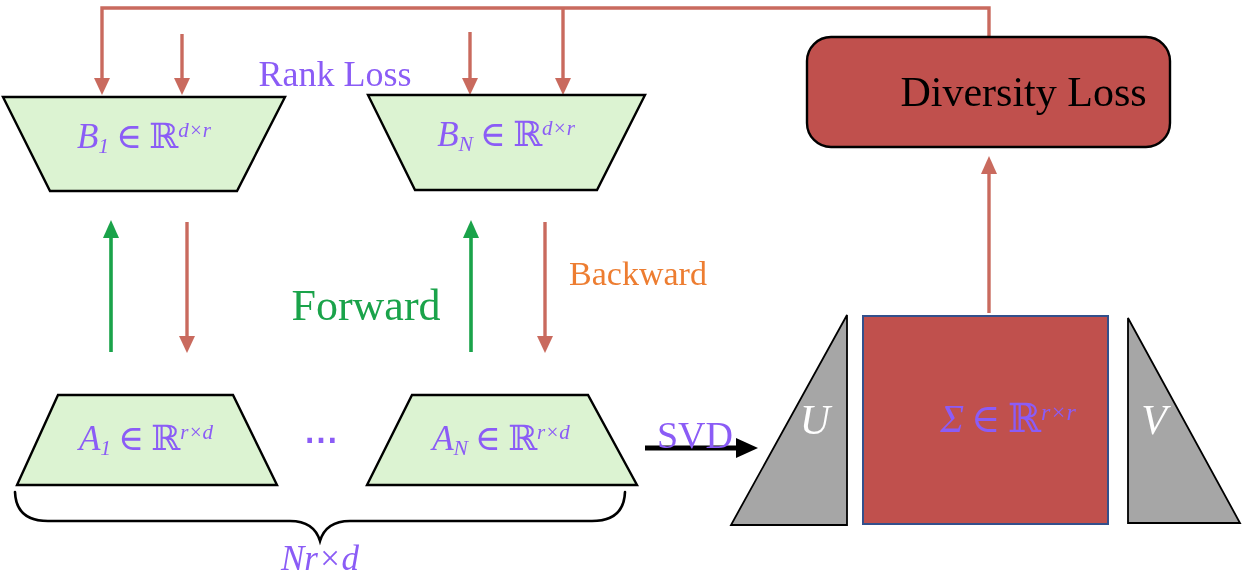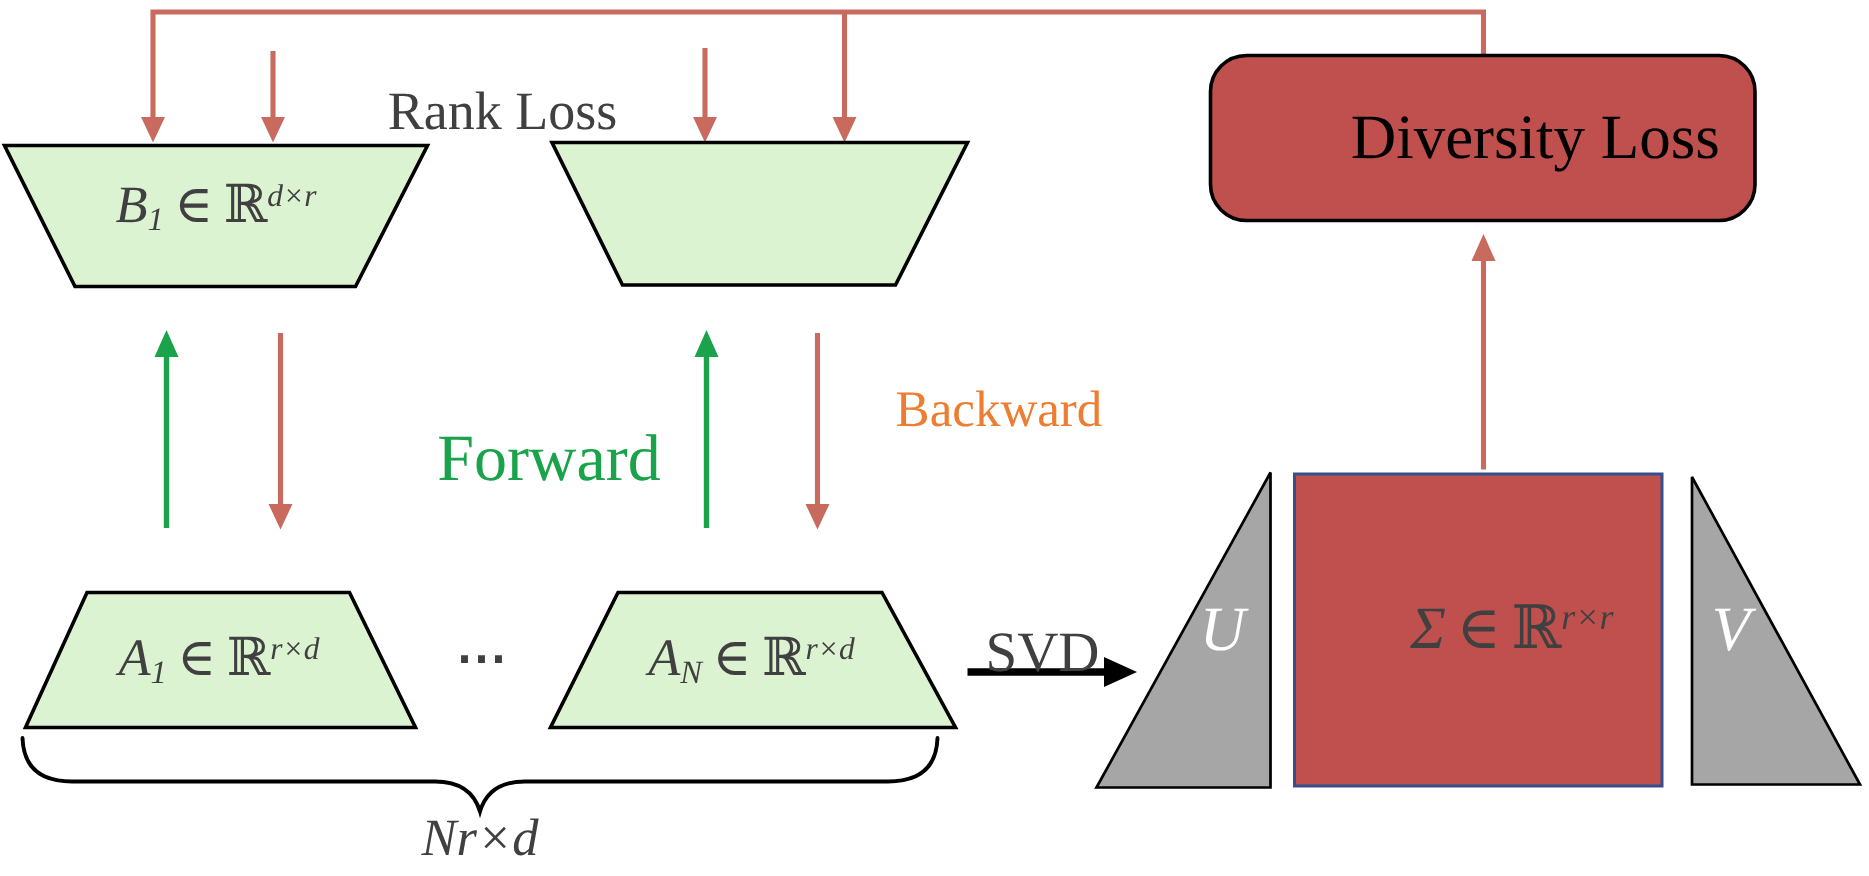--- a/index.html
+++ b/index.html
@@ -12,21 +12,21 @@
   .green-line{stroke:var(--green_arrow);stroke-width:3.6;fill:none;}
   .black-line{stroke:#000;stroke-width:5;fill:none;}
   .brace{stroke:#000;stroke-width:2.6;fill:none;stroke-linecap:round;}
   .salmon-head{fill:var(--salmon_arrow);stroke:none;}
   .green-head{fill:var(--green_arrow);stroke:none;}
   .black-head{fill:#000;stroke:none;}
   .trap{fill:var(--green_fill);stroke:#000;stroke-width:2.4;}
   .sq{fill:var(--brick_red);stroke:var(--navy_border);stroke-width:2;}
   .tri{fill:var(--gray_fill);stroke:#000;stroke-width:1.8;}
   .divbox{fill:var(--brick_red);stroke:#000;stroke-width:2.4;}
-  .lbl{position:absolute;text-align:center;color:#404040;line-height:1.05;white-space:nowrap;}
+  .lbl{position:absolute;text-align:center;color:#8b5cf6;line-height:1.05;white-space:nowrap;}
   .serif36{font-size:36px;}
   .math{font-size:35px;font-style:italic;}
   .math .bb{font-style:normal;}
   .math .elem{font-style:normal;margin:0 7px;}
   .math sub{font-size:0.62em;font-style:italic;vertical-align:-0.25em;line-height:0;}
   .math sup{font-size:0.60em;font-style:italic;vertical-align:0.52em;line-height:0;}
   .fwd{font-size:44px;color:var(--green_arrow);}
   .bwd{font-size:34px;color:var(--orange_label);}
   .white-letter{font-size:42px;font-style:italic;color:#fff;}
   .dots{font-size:34px;font-weight:bold;letter-spacing:2px;}
@@ -82,23 +82,24 @@
   </svg>
 
   <div class="lbl serif36" style="left:230px;top:56px;width:210px;">Rank Loss</div>
 
   <div class="divloss">
     <span>Diversity Loss</span>
   </div>
 
   <div class="lbl math" style="left:24px;top:119px;width:240px;"><span>B</span><sub>1</sub><span class="elem">∈</span><span class="bb">ℝ</span><sup>d×r</sup></div>
 
+  <div class="lbl math" style="left:386px;top:117px;width:240px;"><span>B</span><sub>N</sub><span class="elem">∈</span><span class="bb">ℝ</span><sup>d×r</sup></div>
 
   <div class="lbl fwd" style="left:276px;top:283px;width:180px;">Forward</div>
-  <div class="lbl bwd" style="left:576px;top:256px;width:180px;">Backward</div>
+  <div class="lbl bwd" style="left:548px;top:256px;width:180px;">Backward</div>
 
   <div class="lbl math" style="left:26px;top:421px;width:240px;"><span>A</span><sub>1</sub><span class="elem">∈</span><span class="bb">ℝ</span><sup>r×d</sup></div>
 
   <div class="lbl dots" style="left:297px;top:422px;width:50px;">⋯</div>
 
   <div class="lbl math" style="left:381px;top:421px;width:240px;"><span>A</span><sub>N</sub><span class="elem">∈</span><span class="bb">ℝ</span><sup>r×d</sup></div>
 
   <div class="lbl math" style="left:230px;top:541px;width:180px;">Nr×d</div>
 
   <div class="lbl" style="left:640px;top:372px;width:110px;font-size:38px;margin-top:44px;">SVD</div>

